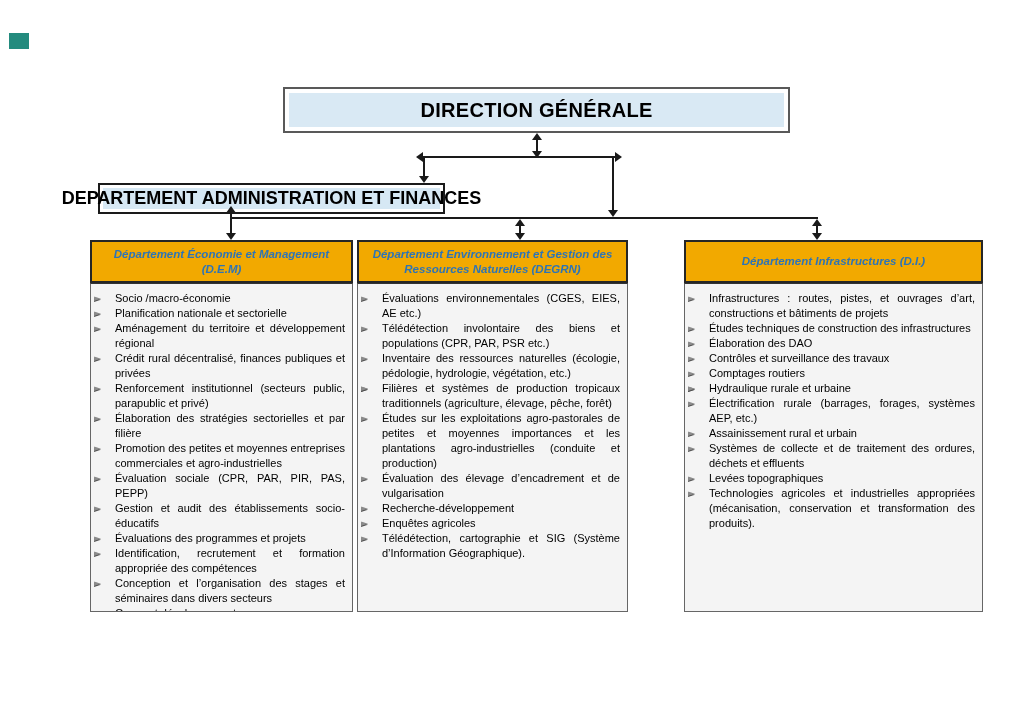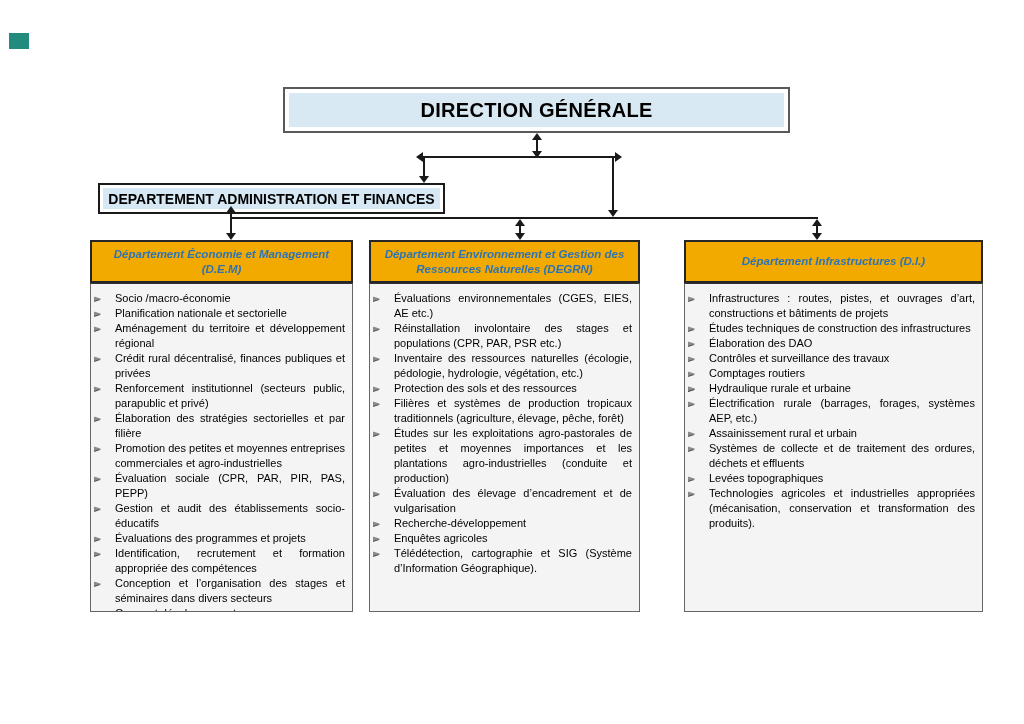--- a/index.html
+++ b/index.html
@@ -24,34 +24,34 @@
     border:2px solid #595959;background:#fff;padding:4px;}
   .dg-inner{width:100%;height:100%;background:var(--box-fill-lightblue);
     display:flex;align-items:center;justify-content:center;
     font-size:20px;font-weight:bold;letter-spacing:.3px;}
 
   
   .admin-box{position:absolute;left:98px;top:183px;width:347px;height:31px;box-sizing:border-box;
     border:2px solid #1a1a1a;background:#fff;padding:3px;}
   .admin-inner{width:100%;height:100%;background:var(--admin-fill-lightblue);
     display:flex;align-items:center;justify-content:center;
-    font-size:14px;font-weight:bold;white-space:nowrap;}
+    font-size:18px;font-weight:bold;white-space:nowrap;}
 
   
   .cline{position:absolute;background:var(--line-dark);}
   .ah{position:absolute;width:0;height:0;}
   .ah-up{border-left:5px solid transparent;border-right:5px solid transparent;border-bottom:7px solid var(--line-dark);}
   .ah-down{border-left:5px solid transparent;border-right:5px solid transparent;border-top:7px solid var(--line-dark);}
   .ah-left{border-top:5px solid transparent;border-bottom:5px solid transparent;border-right:7px solid var(--line-dark);}
   .ah-right{border-top:5px solid transparent;border-bottom:5px solid transparent;border-left:7px solid var(--line-dark);}
 
   
   .col{position:absolute;top:240px;}
   .col1{left:90px;width:263px;}
-  .col2{left:357px;width:271px;margin-left:12px;}
+  .col2{left:357px;width:271px;}
   .col3{left:636px;width:299px;padding-left:48px;}
   .col-header{box-sizing:border-box;height:43px;border:2px solid #262626;background:var(--header-orange);
     color:var(--header-text-blue);font-weight:bold;font-style:italic;font-size:11.5px;line-height:1.3;
     display:flex;align-items:center;justify-content:center;text-align:center;padding:2px 10px;}
   .col-body{box-sizing:border-box;height:329px;border:1px solid #666;border-top:1px solid #333;
     background:var(--body-bg);padding:7px 0 0 0;overflow:hidden;}
   .item{position:relative;padding:0 7px 0 24px;font-size:11px;line-height:15px;}
   .item-text{display:block;text-align:justify;}
   .bullet{position:absolute;left:3px;top:1px;font-size:9px;line-height:13px;color:var(--bullet-gray);
     text-shadow:0 1px 0 #4d4d4d;font-family:"DejaVu Sans",sans-serif;}
@@ -163,29 +163,28 @@
     <div class="col-header">
       <span>Département Environnement et Gestion des Ressources Naturelles (DEGRN)</span>
     </div>
     <div class="col-body">
         <div class="item">
           <span class="bullet">►</span>
           <span class="item-text">Évaluations environnementales (CGES, EIES, AE etc.)</span>
         </div>
         <div class="item">
           <span class="bullet">►</span>
-          <span class="item-text">Réinstallation involontaire des stages et populations (CPR, PAR, PSR etc.)</span>
+          <span class="item-text">Télédétection involontaire des biens et populations (CPR, PAR, PSR etc.)</span>
         </div>
         <div class="item">
           <span class="bullet">►</span>
           <span class="item-text">Inventaire des ressources naturelles (écologie, pédologie, hydrologie, végétation, etc.)</span>
         </div>
         <div class="item">
           <span class="bullet">►</span>
-          <span class="item-text">Protection des sols et des ressources</span>
         </div>
         <div class="item">
           <span class="bullet">►</span>
           <span class="item-text">Filières et systèmes de production tropicaux traditionnels (agriculture, élevage, pêche, forêt)</span>
         </div>
         <div class="item">
           <span class="bullet">►</span>
           <span class="item-text">Études sur les exploitations agro-pastorales de petites et moyennes importances et les plantations agro-industrielles (conduite et production)</span>
         </div>
         <div class="item">

